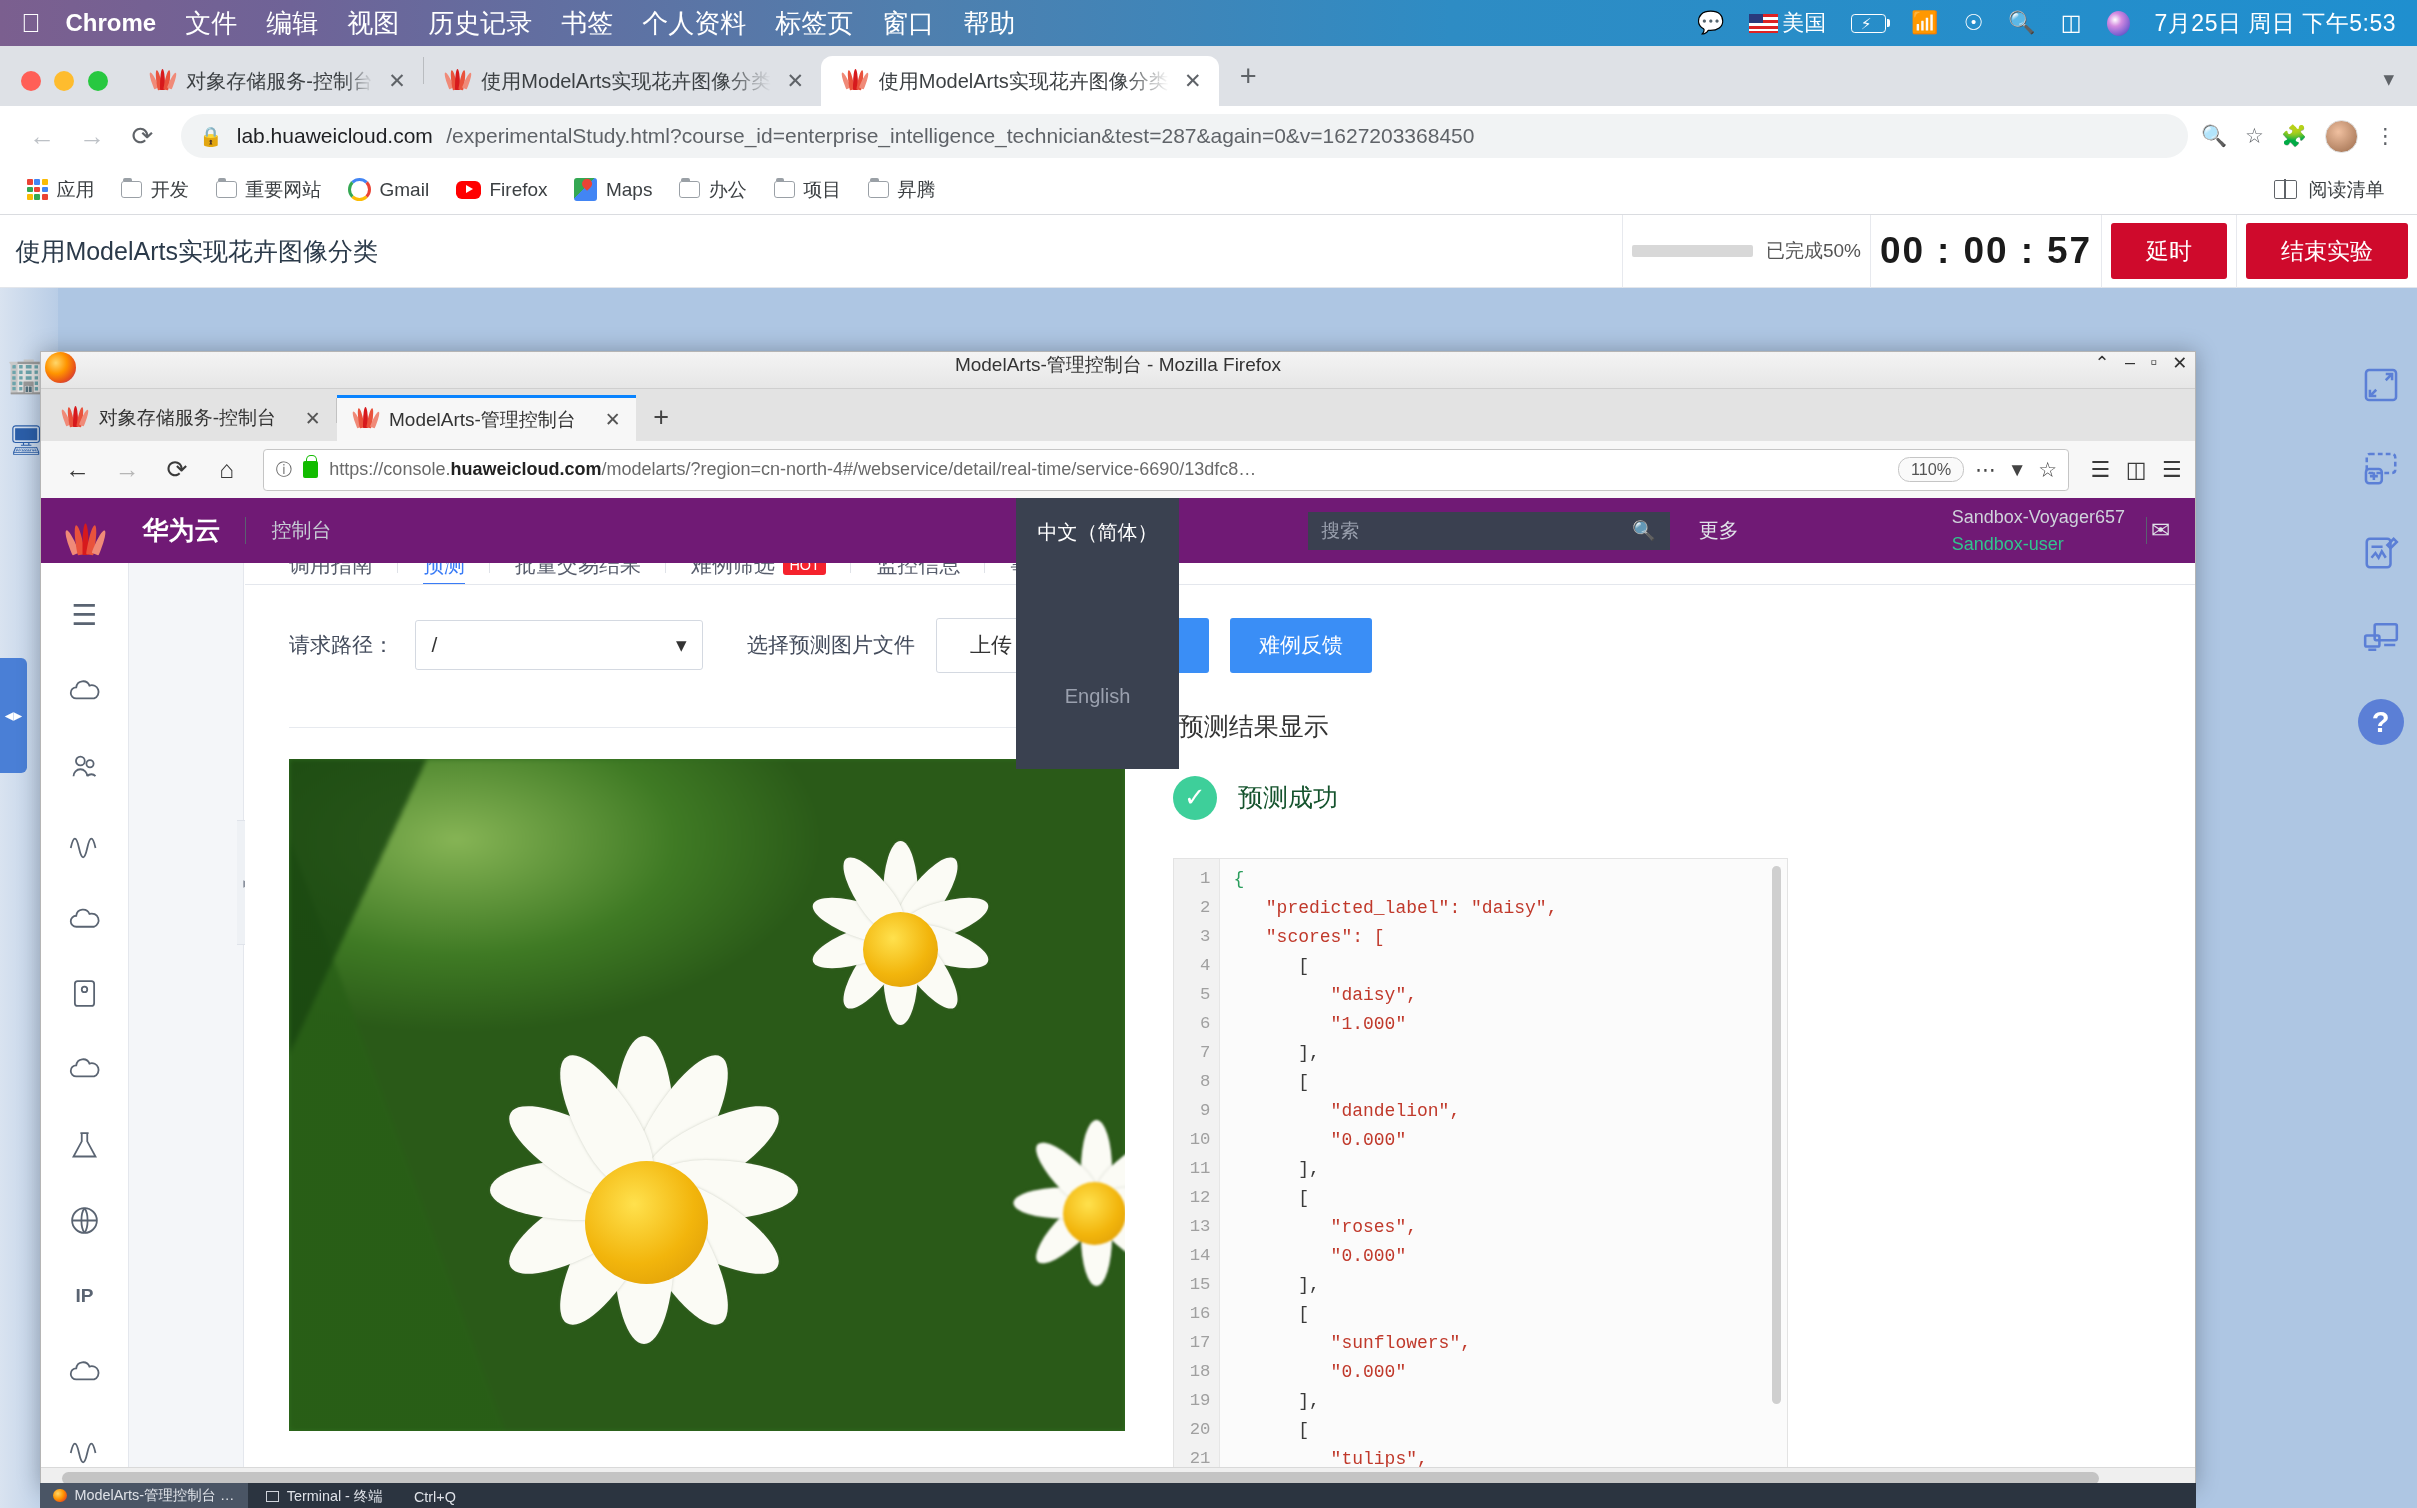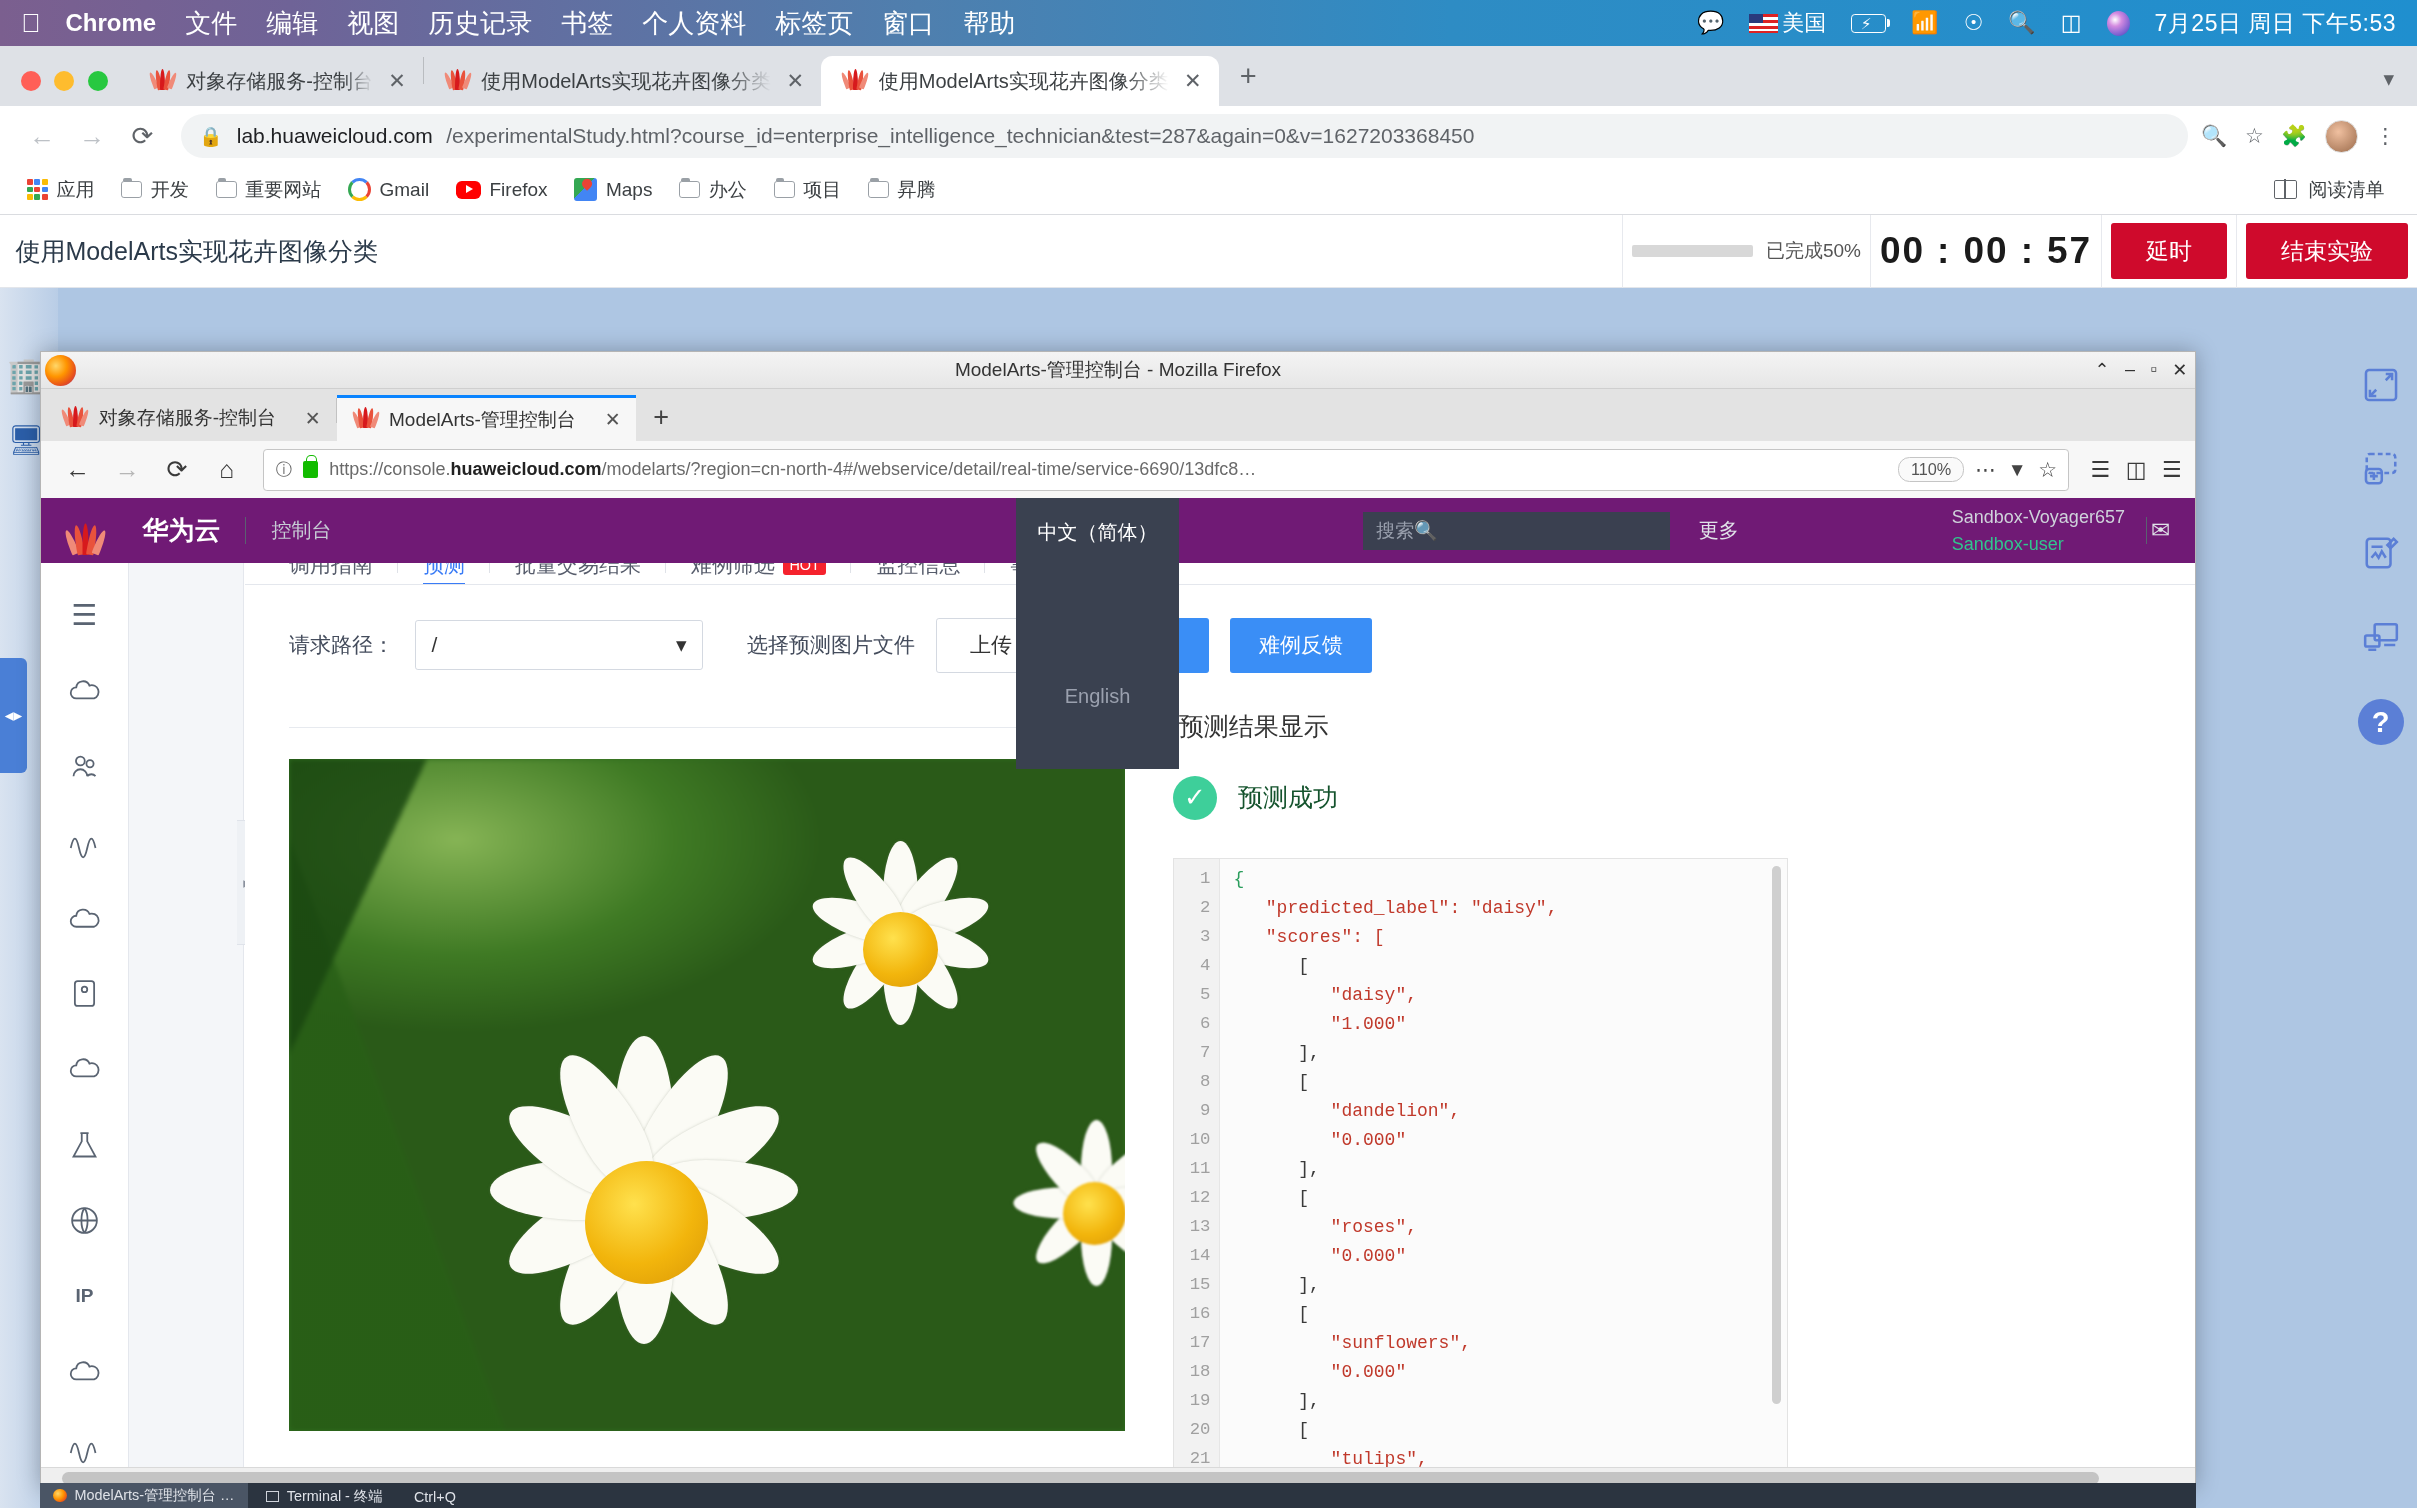--- a/index.html
+++ b/index.html
@@ -132,21 +132,21 @@
       display:flex;align-items:center;justify-content:center;font-size:29px;font-weight:bold;}
 
   
   .blue-handle { position:absolute; left:0; top:658px; width:27px; height:115px;
       background:#4a7fd6; border-radius:0 5.8px 5.8px 0; display:flex; align-items:center; justify-content:center;
       color:#fff; font-size:17.3px;}
 
   
   .ffwin { position:absolute; left:40px; top:351px; width:2156px; height:1138px;
       background:#f0f0f0; border:1px solid #b5b5b5; box-shadow: 0 0 21px rgba(0,0,0,.28); }
-  .ff-titlebar { height:37px; background:linear-gradient(#f4f4f4,#e6e6e6); display:flex; align-items:center;
+  .ff-titlebar { height:37px; background:linear-gradient(#f4f4f4,#e6e6e6); display:flex; align-items:flex-start;
       position:relative; border-bottom:1px solid #cfcfcf; }
   .ff-title { position:absolute; left:0; right:0; text-align:center; font-size:19px; color:#333; }
   .ff-logo { width:31px;height:31px;margin-left:3.8px;border-radius:50%;
       background: radial-gradient(circle at 35% 35%, #ffd76a 0%, #ff9500 38%, #e8521a 68%, #9a2a8a 100%); flex:none; z-index:2;}
   .ff-winbtns { position:absolute; right:7.7px; display:flex; gap:15.4px; font-size:18px; color:#333; z-index:2;}
   .ff-tabstrip { height:52px; background:#e3e3e3; display:flex; align-items:flex-end; padding-left:5.8px; }
   .fftab { height:46px; display:flex; align-items:center; gap:11.5px; padding:0 15.4px; min-width:269px;
       font-size:19px; color:#333; }
   .fftab.active { background:#f7f7f7; border-top:3.8px solid #0a84ff; }
   .fftab .x { margin-left:17.3px; color:#555; font-size:19px; }
@@ -165,22 +165,22 @@
   .greenlock:before{content:"";position:absolute;left:2.9px;top:-5.8px;width:8.6px;height:7.7px;border:1.9px solid #12bc00;border-bottom:none;border-radius:4.8px 4.8px 0 0;}
   .zoompill { border:1px solid #c5c5c5;border-radius:11.5px;padding:1.9px 11.5px;font-size:16.3px;color:#555;background:#fafafa;}
   .ffnav-right{display:flex;align-items:center;gap:15.4px;padding-left:7.7px;font-size:22px;color:#3a3a3a;}
 
   
   .ma-header { height:65px; background:#701a75; display:flex; align-items:center; position:relative; }
   .ma-hw { display:flex; align-items:center; gap:15.4px; padding-left:25px; }
   .ma-hw .txt { color:#fff; font-size:26px; font-weight:bold; }
   .ma-vsep { width:1px;height:27px;background:#5a6070; margin:0 25px; }
   .ma-console { color:#c6cad4; font-size:20px; }
-  .ma-search { margin-left:auto; width:307px; height:38px; background:#3a4050; border:none;
-      display:flex; align-items:center; padding:0 13.4px; color:#9aa0ae; font-size:19px; }
+  .ma-search { margin-left:auto; width:362px; height:38px; background:#3a4050; border:none;
+      display:flex; align-items:center; justify-content:space-between; padding:0 13.4px; color:#9aa0ae; font-size:19px; }
   .ma-more { color:#dfe2e8; font-size:20px; padding:0 29px; }
   .ma-user { color:#cfd3db; font-size:18px; line-height:1.45; padding:0 21px; text-align:left;}
   .ma-user .grn { color:#31c48d; }
   .ma-mail { color:#dfe2e8; font-size:23px; padding-right:25px; }
 
   .langmenu { position:absolute; top:0; width:163px; background:#3a4150; z-index:30;
       display:flex; flex-direction:column; }
   .langmenu .li { padding:21px 0; text-align:center; font-size:20px; }
   .langmenu .li.sel { color:#fff;text-align:center; }
   .langmenu .li.alt { color:#9aa0ae; }

